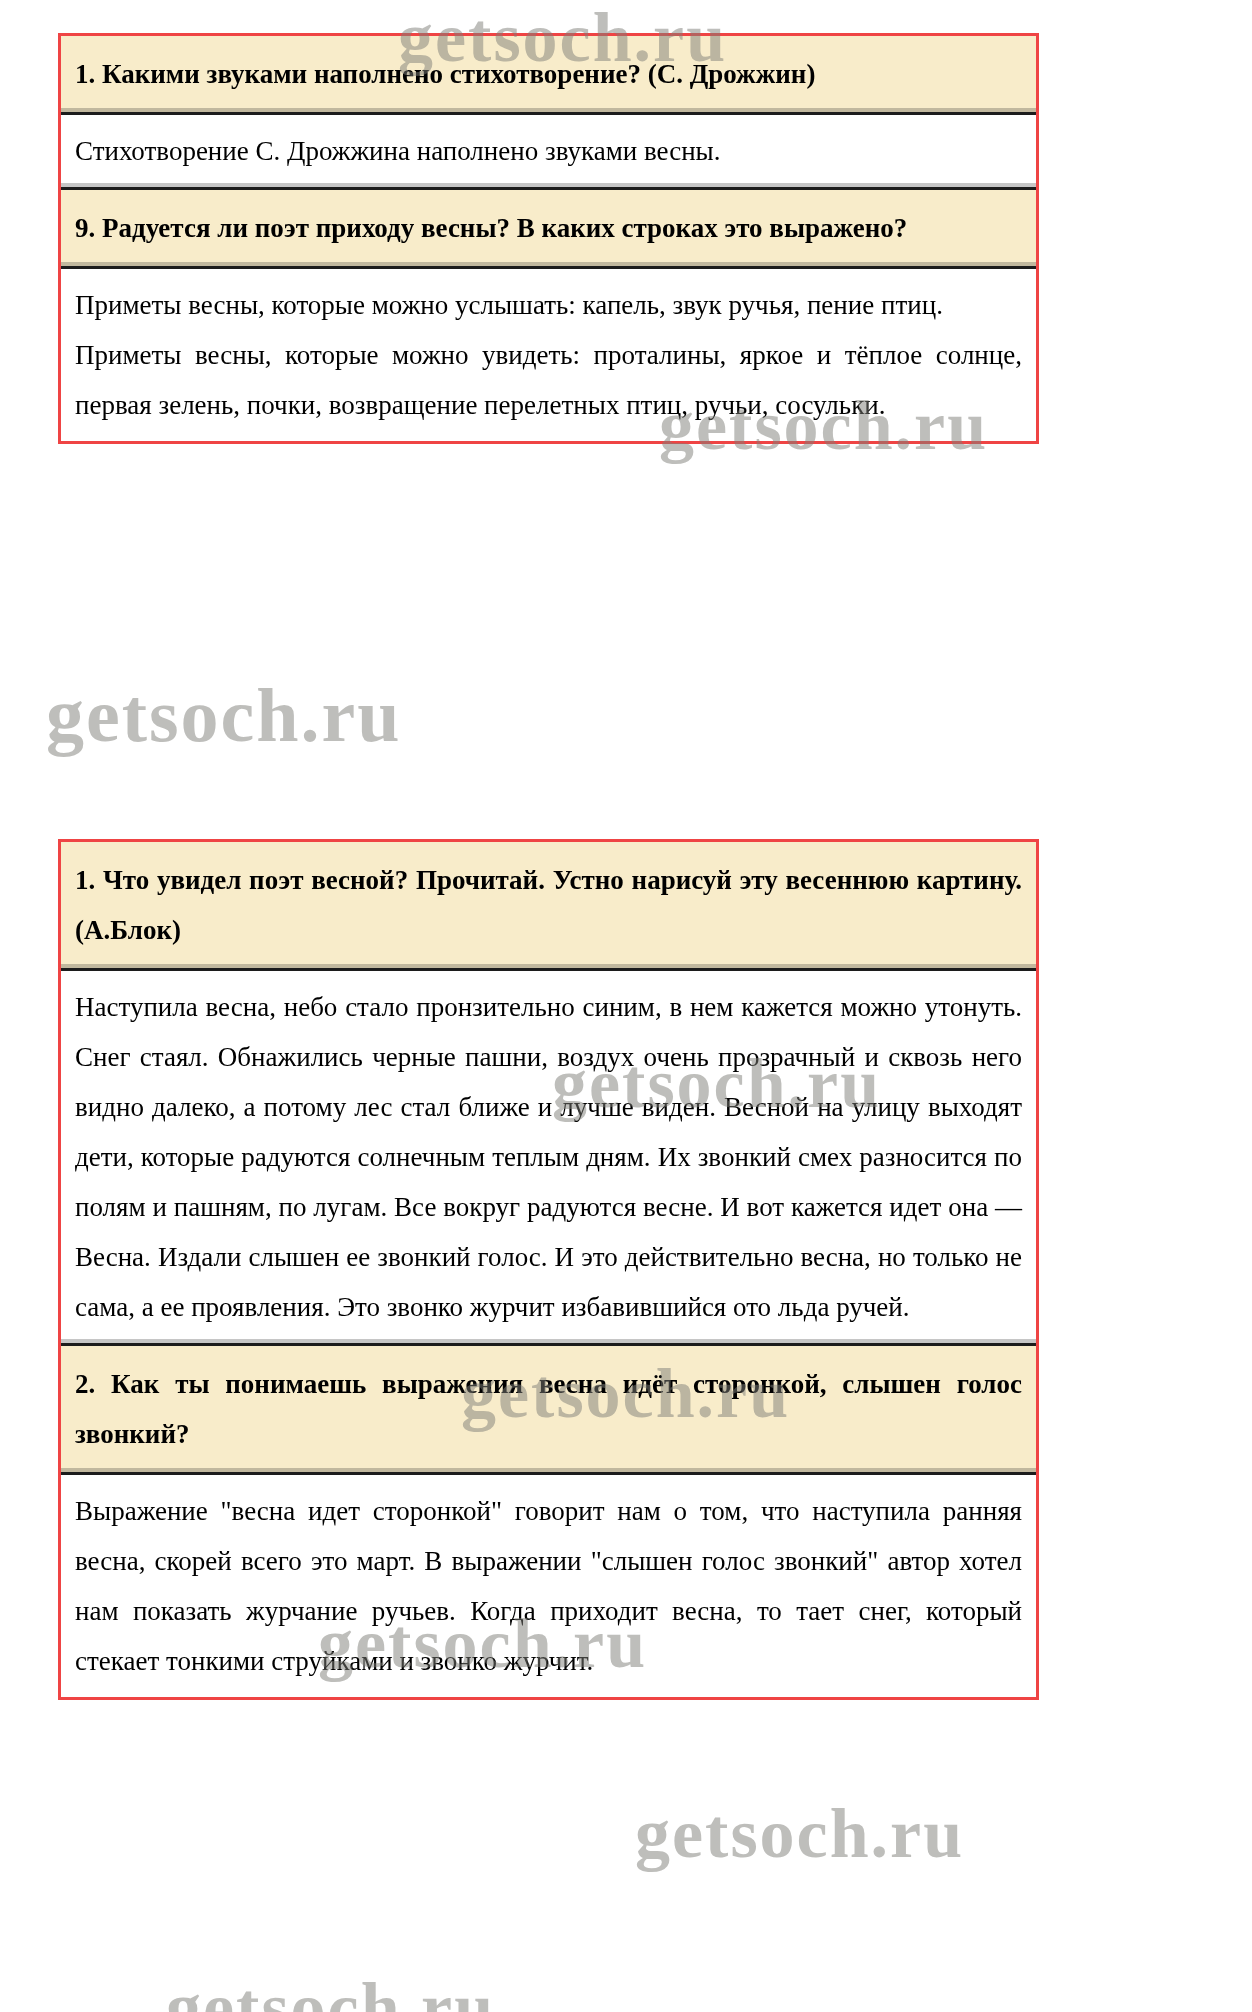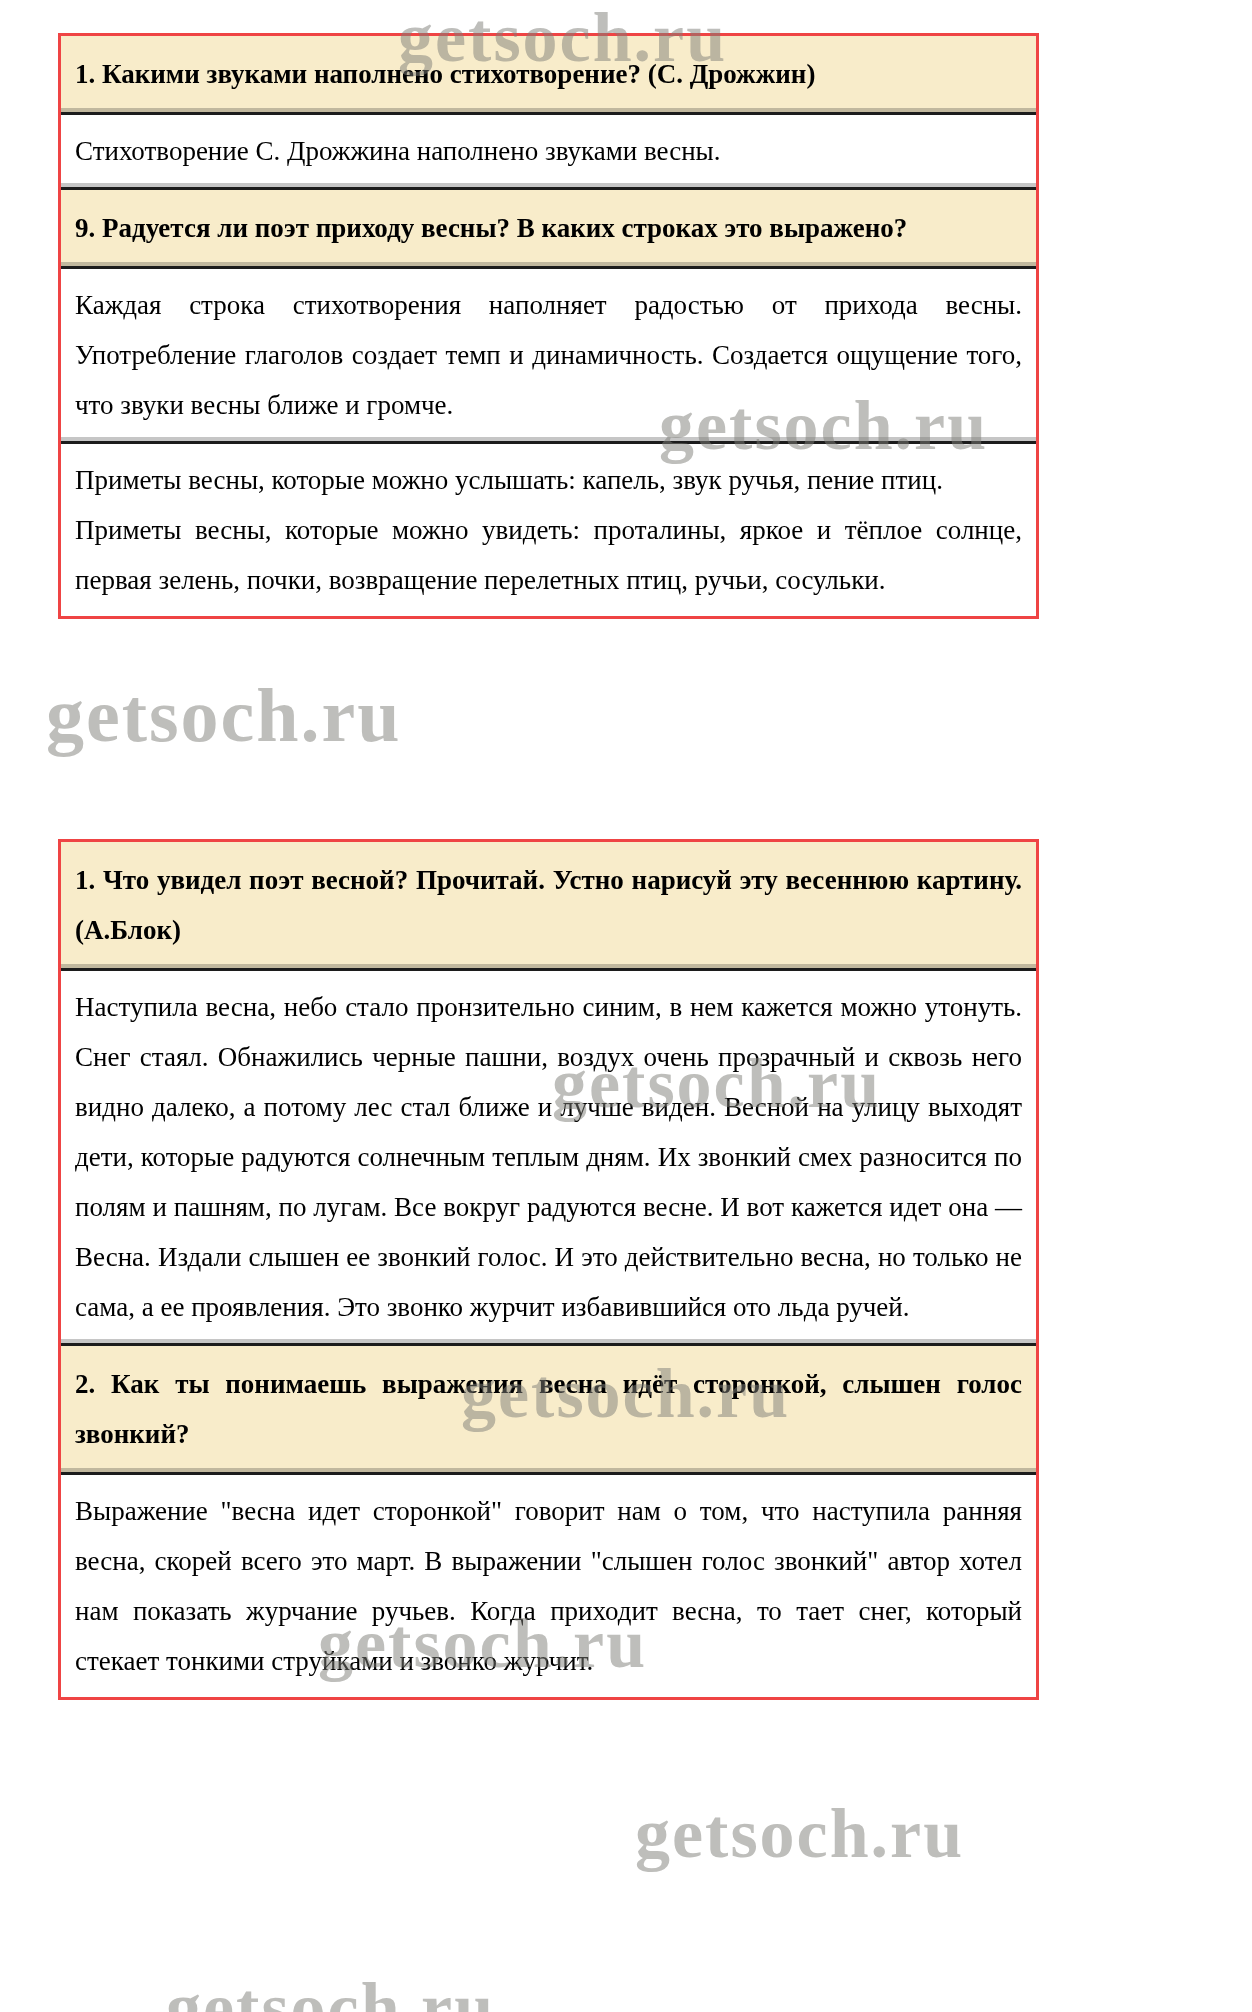--- a/index.html
+++ b/index.html
@@ -86,23 +86,20 @@
     <div class="row question">
       <span>1. Какими звуками наполнено стихотворение? (С. Дрожжин)</span>
     </div>
     <div class="row answer">
       <p>Стихотворение С. Дрожжина наполнено звуками весны.</p>
     </div>
     <div class="row question">
       <span>9. Радуется ли поэт приходу весны? В каких строках это выражено?</span>
     </div>
     <div class="row answer">
-      <p>Каждая строка стихотворения наполняет радостью от прихода весны. Употребление глаголов создает темп и динамичность. Создается ощущение того, что звуки весны ближе и громче.</p>
-    </div>
-    <div class="row answer">
       <p>Приметы весны, которые можно услышать: капель, звук ручья, пение птиц.</p>
       <p>Приметы весны, которые можно увидеть: проталины, яркое и тёплое солнце, первая зелень, почки, возвращение перелетных птиц, ручьи, сосульки.</p>
     </div>
   </div>
 
   <div class="qa-table" id="qa-block-2">
     <div class="row question">
       <span>1. Что увидел поэт весной? Прочитай. Устно нарисуй эту весеннюю картину. (А.Блок)</span>
     </div>
     <div class="row answer">

